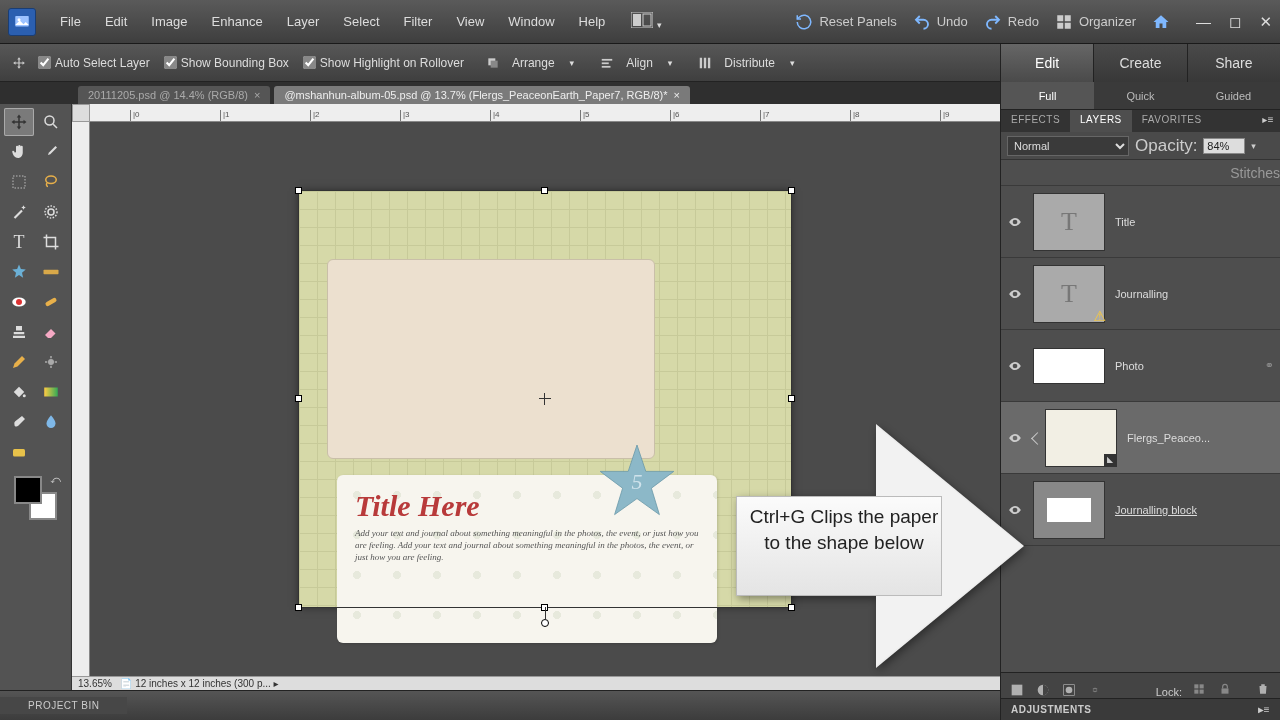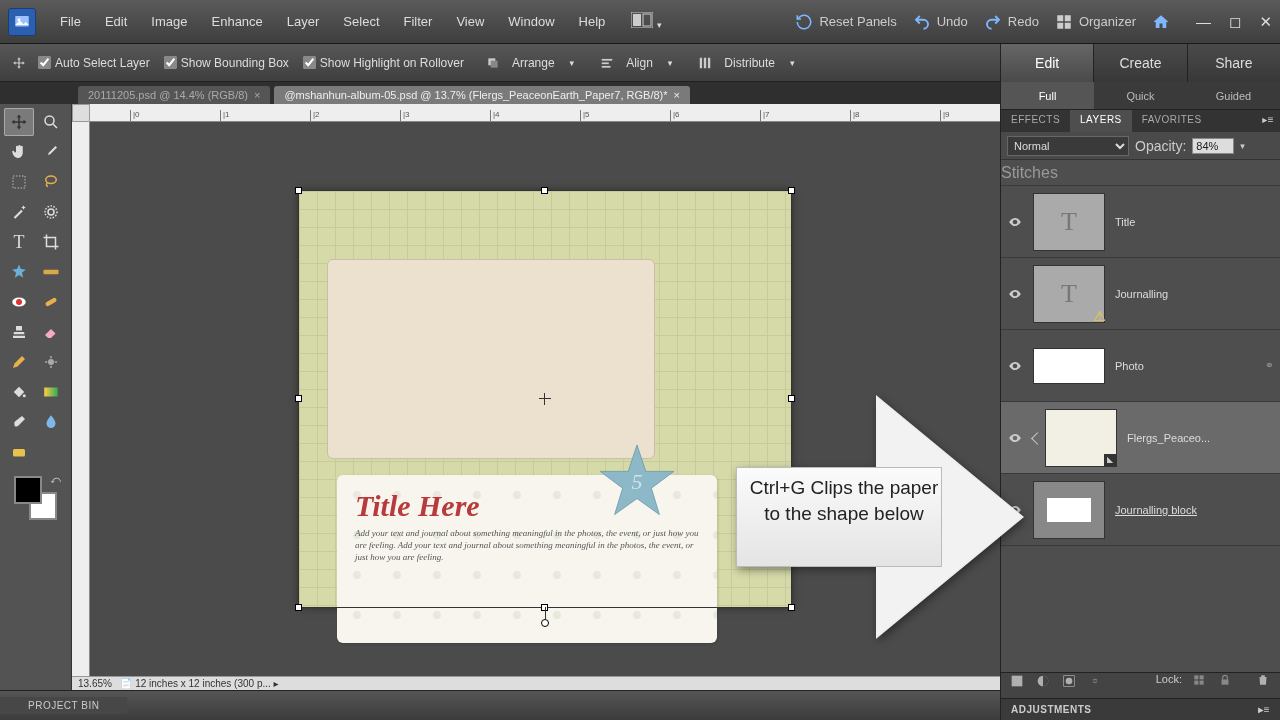--- a/index.html
+++ b/index.html
@@ -67,59 +67,59 @@
 .title-here{font-family:Georgia,serif;font-size:30px;font-weight:bold;color:#b83a3a;font-style:italic;position:relative}
 .jour-text{font-family:'Comic Sans MS',cursive;font-size:9px;color:#555;line-height:1.35;position:relative;margin-top:4px;font-style:italic}
 .star{position:absolute;top:250px;left:298px;width:80px;height:80px}
 .star svg{width:100%;height:100%}
 .star .num{position:absolute;top:28px;left:0;width:100%;text-align:center;font-family:Georgia,serif;font-size:22px;color:#cfe2eb;font-style:italic}
 
 .statusbar{position:absolute;bottom:0;left:0;right:0;height:14px;background:#ddd;font-size:10px;color:#333;display:flex;align-items:center;padding:0 6px;border-top:1px solid #999}
 .statusbar .sdd{margin-left:8px}
 
 
-.callout{position:absolute;top:395px;left:736px;width:296px;height:240px;z-index:50;filter:drop-shadow(2px 3px 4px rgba(0,0,0,.4))}
+.callout{position:absolute;top:424px;left:736px;width:296px;height:240px;z-index:50;filter:drop-shadow(2px 3px 4px rgba(0,0,0,.4))}
 .callout .body{position:absolute;top:72px;left:0;width:206px;height:100px;background:linear-gradient(#fbfbfb,#e4e4e4);border:1px solid #bbb}
 .callout .head{position:absolute;top:0;left:140px;width:0;height:0;border-top:122px solid transparent;border-bottom:122px solid transparent;border-left:148px solid #ededed}
 .callout .head2{position:absolute;top:2px;left:140px;width:0;height:0;border-top:120px solid transparent;border-bottom:120px solid transparent;border-left:146px solid #f2f2f2}
 .callout .txt{position:absolute;top:80px;left:10px;width:196px;text-align:center;font-size:19px;font-family:"Arial Narrow",Arial,sans-serif;color:#222;line-height:1.35}
 
 
 .projbin{position:absolute;left:0;right:280px;bottom:0;height:30px;background:linear-gradient(#555,#3c3c3c);color:#ccc;font-size:10px;display:flex;align-items:center;border-top:1px solid #222}
 .projbin .lbl{padding:3px 28px;background:#474747;font-weight:normal;letter-spacing:.5px}
 
 
 .rpanel{position:absolute;top:82px;right:0;width:280px;bottom:0;background:#4e4e4e;border-left:1px solid #222;color:#ccc;font-size:11px;display:flex;flex-direction:column}
 .subtabs{height:28px;display:flex;background:#3a3a3a;border-bottom:1px solid #222}
 .subtab{flex:1;display:flex;align-items:center;justify-content:center;cursor:pointer;color:#bbb}
 .subtab.active{background:#555;color:#fff}
 .ptabs{height:22px;display:flex;background:#333;font-size:10px;letter-spacing:.5px}
 .ptab{padding:4px 10px;cursor:pointer;color:#aaa}
 .ptab.active{background:#4e4e4e;color:#fff}
 .blend-row{height:28px;display:flex;align-items:center;padding:0 6px;gap:6px;background:#4a4a4a;border-bottom:1px solid #333}
 .blend-row select{flex:0 0 122px;background:#3a3a3a;color:#ddd;border:1px solid #666;font-size:11px;padding:2px}
-.blend-row .oplbl{font-size:14px}
+.blend-row .oplbl{font-size:17px}
 .blend-row .opval{width:42px;background:#ddd;color:#222;font-size:11px;padding:1px 3px;border:1px solid #888}
 .layers{flex:1;overflow-y:auto;background:#4e4e4e}
 .layer{display:flex;align-items:center;min-height:72px;border-bottom:1px solid #3a3a3a;padding:4px 6px;gap:10px}
 .layer.sel{background:#6a6a6a}
 .layer.clip{padding-left:44px;position:relative}
 .layer.clip::before{content:'';position:absolute;left:32px;top:32px;width:8px;height:8px;border-left:1px solid #ccc;border-bottom:1px solid #ccc;transform:rotate(45deg)}
 .eye{width:16px;height:16px;display:flex;align-items:center;justify-content:center;cursor:pointer}
 .eye svg{width:14px;height:14px}
 .thumb{width:72px;height:58px;background:#888;border:1px solid #333;display:flex;align-items:center;justify-content:center;position:relative;flex-shrink:0}
 .thumb.t-text{background:#aaa;color:#777;font-family:Georgia,serif;font-size:26px}
 .thumb.t-white{background:#fff}
 .thumb.t-paper{background:#f2efe4}
 .thumb .warn{position:absolute;bottom:-2px;right:-2px;color:#ffcc33;font-size:14px}
 .thumb .clip-ind{position:absolute;bottom:0;right:0;width:12px;height:12px;background:#333;color:#ccc;font-size:8px;display:flex;align-items:center;justify-content:center}
 .lname{flex:1;font-size:11px;color:#ddd;overflow:hidden;text-overflow:ellipsis;white-space:nowrap}
 .lname.u{text-decoration:underline}
-.lrow-extra{height:26px;border-bottom:1px solid #3a3a3a;display:flex;align-items:center;justify-content:flex-start;color:#999;font-size:16px}
-.lock-row{height:26px;background:#444;display:flex;align-items:flex-start;padding:0 8px;gap:10px;border-top:1px solid #222}
+.lrow-extra{height:26px;border-bottom:1px solid #3a3a3a;display:flex;align-items:center;justify-content:flex-end;color:#999;font-size:14px}
+.lock-row{height:26px;background:#444;display:flex;align-items:flex-end;padding:0 8px;gap:10px;border-top:1px solid #222}
 .lock-row .ic{width:16px;height:16px;cursor:pointer;opacity:.8}
 .lock-row .lk{margin-left:auto;font-size:11px}
 .adjust{height:22px;background:#3a3a3a;display:flex;align-items:center;padding:0 10px;font-size:10px;letter-spacing:.5px;font-weight:bold;border-top:1px solid #222}
 
 
 .layers::-webkit-scrollbar{width:12px}
 .layers::-webkit-scrollbar-track{background:#3a3a3a}
 .layers::-webkit-scrollbar-thumb{background:#666;border:1px solid #333}
 </style>
 </head>

